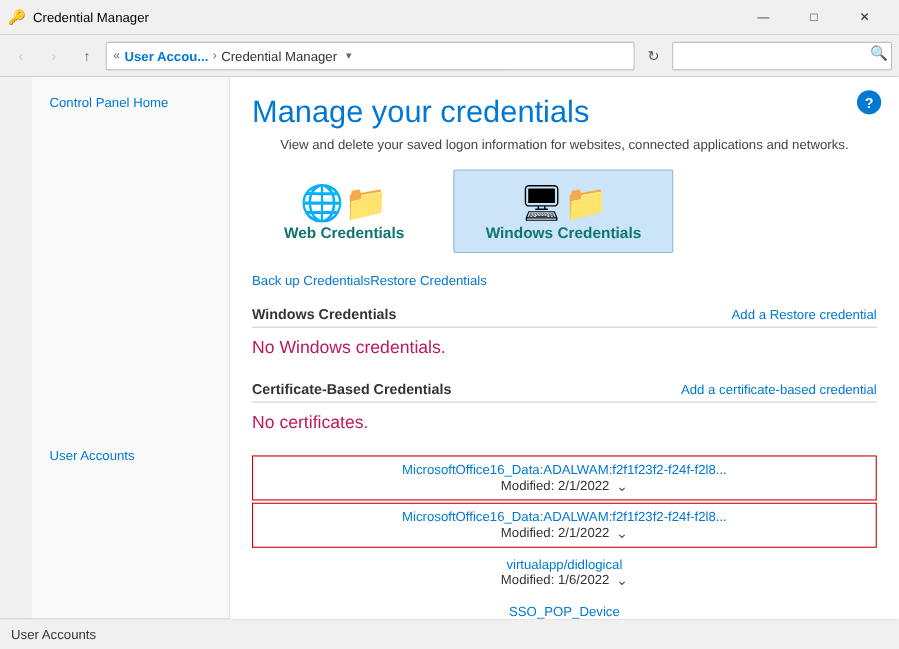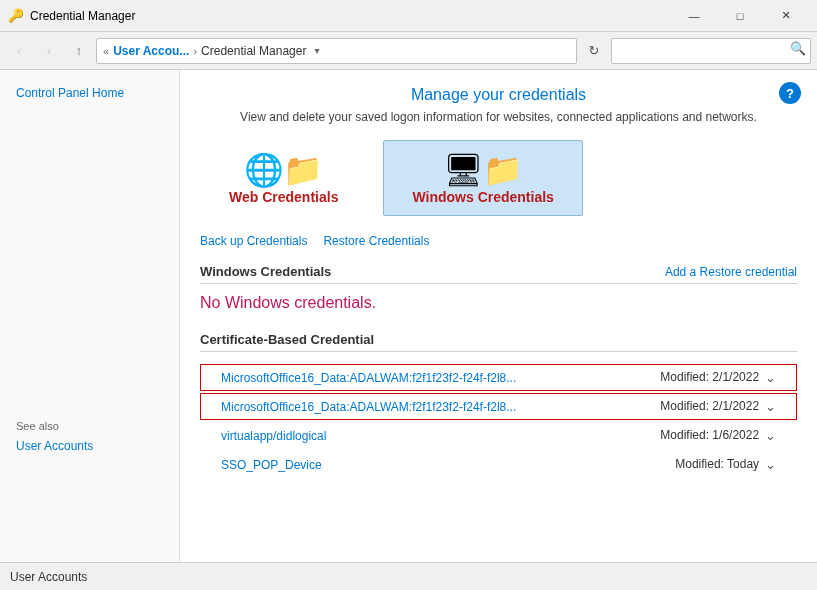--- a/index.html
+++ b/index.html
@@ -73,20 +73,21 @@
       display: flex;
       height: calc(590px - 32px - 38px - 28px);
     }
 
     
     .sidebar {
       width: 180px;
       background: #f9f9f9;
       border-right: 1px solid #e0e0e0;
       padding: 12px 0;
+      margin-left: 29px;
     }
     .sidebar-link {
       display: block; padding: 4px 16px;
       color: #0078d4; font-size: 12px; cursor: pointer;
       text-decoration: none;
     }
     .sidebar-section-title {
       padding: 16px 16px 4px;
       color: #666; font-size: 11px;
     }
@@ -97,63 +98,64 @@
 
     
     .content {
       flex: 1;
       background: #fff;
       padding: 16px 20px;
       overflow-y: auto;
       position: relative;
     }
     .content-title {
-      font-size: 16px; font-weight: 300; color: #0078d4; margin-bottom: 6px; text-align: center;
+      font-size: 28px; font-weight: 300; color: #0078d4; margin-bottom: 6px;
     }
     .content-subtitle {
       font-size: 12px; color: #444; margin-bottom: 16px; text-align: center;
     }
 
     
     .cred-tabs {
       display: flex; gap: 16px; margin-bottom: 18px;
     }
     .cred-tab {
       display: flex; flex-direction: column; align-items: center;
       padding: 10px 28px; border: 1px solid transparent;
       cursor: pointer; border-radius: 2px; min-width: 160px;
     }
     .cred-tab.active {
       background: #cce4f7; border: 1px solid #8db8d8;
     }
-    .cred-tab-label { font-size: 14px; font-weight: 600; color: #b91c1c; }
+    .cred-tab-label { font-size: 14px; font-weight: 600; color: #0f766e; }
 
     
     .actions-row {
-      display: flex; gap: 16px; margin-bottom: 16px;
+      display: flex; margin-bottom: 16px;
     }
     .action-link {
       color: #0078d4; font-size: 12px; cursor: pointer; text-decoration: none;
     }
 
     
     .cred-section { margin-bottom: 12px; }
     .cred-section-header {
       display: flex; justify-content: space-between; align-items: center;
       border-bottom: 1px solid #d0d0d0; padding-bottom: 4px; margin-bottom: 6px;
     }
     .cred-section-title { font-size: 13px; font-weight: 600; color: #333; }
     .cred-section-add { color: #0078d4; font-size: 12px; cursor: pointer; }
     .cred-empty { font-size: 16px; color: #be185d; padding: 4px 0 8px; }
 
     
     .cred-row {
       display: flex; justify-content: space-between; align-items: center;
       padding: 5px 20px; border: 1px solid transparent; margin-bottom: 2px;
       cursor: pointer;
+      flex-direction: column;
     }
     .cred-row.highlighted { border: 1px solid #c00; background: #fff; }
     .cred-row-left { font-size: 12px; color: #0078d4; }
     .cred-row-right { display: flex; align-items: flex-start; gap: 6px; font-size: 12px; color: #333; }
     .cred-row-chevron { color: #555; font-size: 13px; }
 
     
     .help-btn {
       position: absolute; top: 12px; right: 16px;
       width: 22px; height: 22px; border-radius: 50%;
@@ -202,21 +204,20 @@
     <input class="search-bar" type="text" style="">
     <button class="search-icon-btn">🔍</button>
   </div>
 </div>
 
 <div class="main-layout">
 
   <div class="sidebar">
     <a class="sidebar-link">Control Panel Home</a>
     <div style="margin-top: auto; padding-top: 300px;">
-      <div class="sidebar-section-title">See also</div>
       <a class="sidebar-section-link">User Accounts</a>
     </div>
   </div>
 
   <div class="content">
 
     <button class="help-btn">?</button>
 
     <div class="content-title">Manage your credentials</div>
     <div class="content-subtitle">View and delete your saved logon information for websites, connected applications and networks.</div>
@@ -240,22 +241,24 @@
     <div id="sections-container">
         <div class="cred-section">
           <div class="cred-section-header">
             <span class="cred-section-title">Windows Credentials</span>
             <span class="cred-section-add">Add a Restore credential</span>
           </div>
           <div class="cred-empty">No Windows credentials.</div>
         </div>
         <div class="cred-section">
           <div class="cred-section-header">
-            <span class="cred-section-title">Certificate-Based Credential</span>
-          </div>
+            <span class="cred-section-title">Certificate-Based Credentials</span>
+            <span class="cred-section-add">Add a certificate-based credential</span>
+          </div>
+          <div class="cred-empty">No certificates.</div>
         </div>
         <div class="cred-section">
           <div class="cred-row highlighted">
             <span class="cred-row-left">MicrosoftOffice16_Data:ADALWAM:f2f1f23f2-f24f-f2l8...</span>
             <div class="cred-row-right">
               <span>Modified: 2/1/2022</span>
               <span class="cred-row-chevron">⌄</span>
             </div>
           </div>
           <div class="cred-row highlighted">

